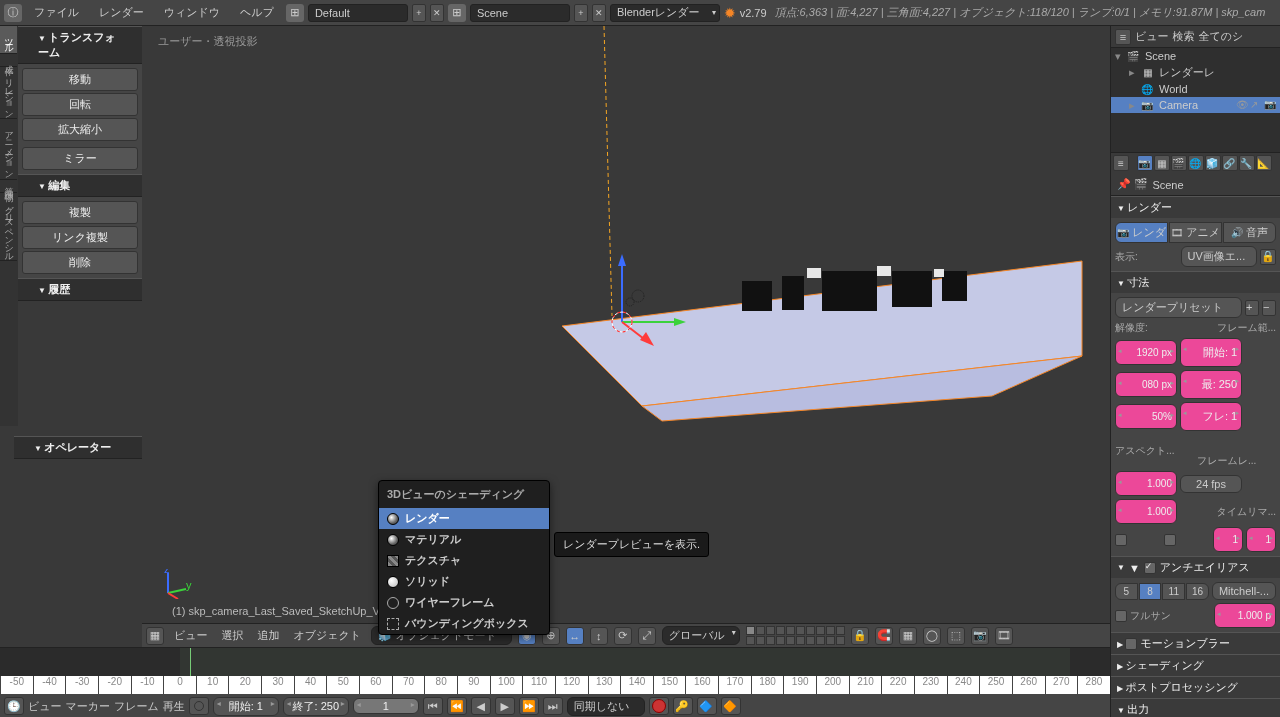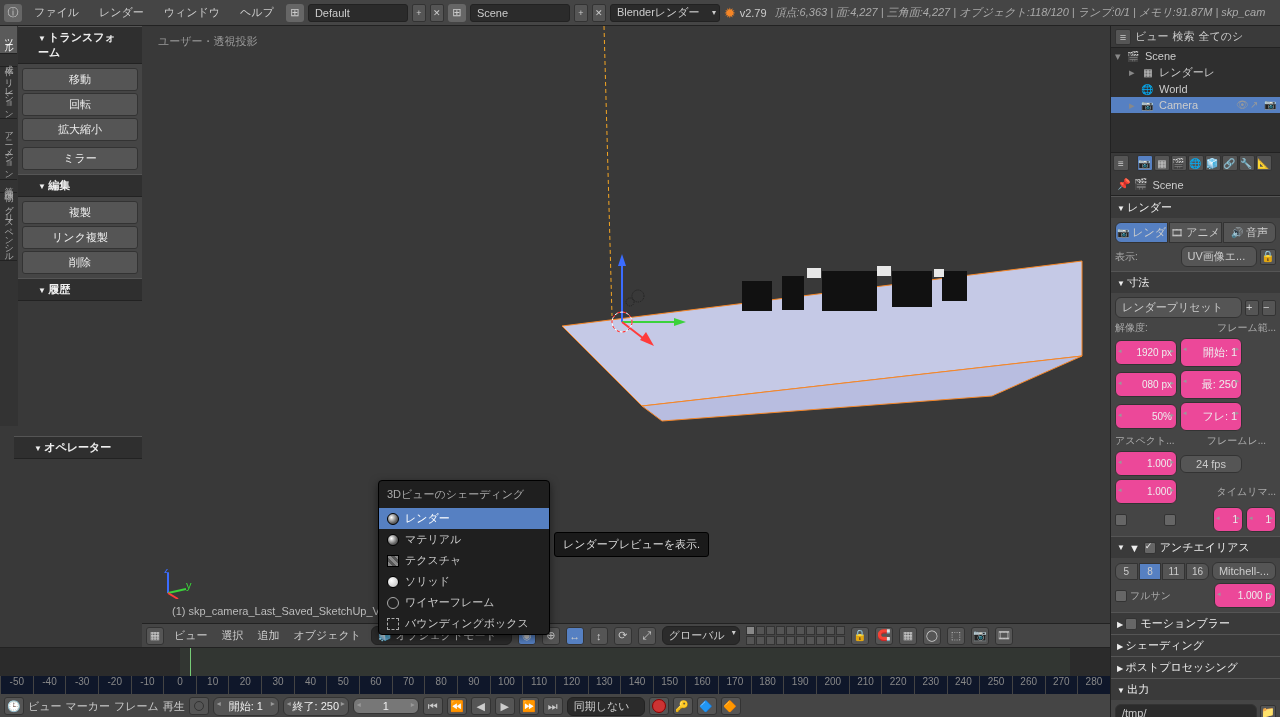--- a/index.html
+++ b/index.html
@@ -31,41 +31,41 @@
 
 .viewport { position:absolute; left:142px; top:26px; right:170px; bottom:70px; background:#393939; overflow:hidden; }
 .viewport-label { position:absolute; top:8px; left:16px; color:#999; font-size:11px; }
 .object-label { position:absolute; bottom:30px; left:30px; color:#bbb; }
 .axis-gizmo { position:absolute; bottom:48px; left:20px; width:30px; height:30px; }
 
 
 .scene3d { position:absolute; inset:0; }
 
 
-.popup { position:absolute; left:378px; top:480px; width:172px; background:#1f1f1f; border:1px solid #000; border-radius:4px; box-shadow:0 3px 8px rgba(0,0,0,.5); z-index:20; }
+.popup { position:absolute; left:378px; top:480px; width:172px; background:#1f1f1f; border:1px solid #000; border-radius:4px; box-shadow:0 3px 8px rgba(0,0,0,.5); z-index:20;font-weight:bold; }
 .popup-title { padding:6px 8px; color:#aaa; }
 .popup-item { display:flex; align-items:center; gap:6px; padding:3px 8px; cursor:pointer; }
 .popup-item.sel { background:#5680c2; color:#fff; }
 .popup-item .ball { width:12px; height:12px; border-radius:50%; background:radial-gradient(circle at 35% 35%, #fff, #666 60%, #333); border:1px solid #000; }
 .popup-item .tex { width:12px; height:12px; background:repeating-linear-gradient(45deg,#888 0 3px,#555 3px 6px); border:1px solid #000; }
 .popup-item .wire { width:12px; height:12px; border:1px solid #aaa; background:transparent; border-radius:50%; }
 .popup-item .box { width:12px; height:12px; border:1px dashed #aaa; }
 .tooltip { position:absolute; left:554px; top:532px; background:#1a1a1a; border:1px solid #000; border-radius:3px; padding:4px 8px; color:#ddd; z-index:21; white-space:nowrap; }
 
 
 .vp-header { position:absolute; left:0; bottom:0; right:0; height:24px; background:#454545; border-top:1px solid #222; display:flex; align-items:center; gap:6px; padding:0 4px; }
 .vp-header .menu { padding:0 4px; }
 .vp-header .dropdown { background:#2b2b2b; border:1px solid #222; border-radius:6px; padding:1px 14px 1px 6px; position:relative; }
 .vp-header .dropdown::after { content:"▾"; position:absolute; right:3px; font-size:8px; }
 .vp-header .iconbtn { width:18px; height:18px; background:#555; border:1px solid #333; border-radius:3px; display:flex; align-items:center; justify-content:center; }
 .vp-header .iconbtn.active { background:#5680c2; }
 
 
 .timeline { position:absolute; left:0; right:170px; bottom:0; height:70px; background:#454545; border-top:1px solid #222; }
-.timeline .ruler { position:relative; height:18px; background:#0f172a; display:flex; }
+.timeline .ruler { position:relative; height:18px; background:#ffffff; display:flex; }
 .timeline .ruler .tick { flex:1; text-align:center; color:#888; font-size:10px; border-left:1px solid #444;}
 .timeline .playhead-band { height:28px; background:#2b2b2b; position:relative; }
 .timeline .range-sel { position:absolute; left:180px; right:40px; top:0; bottom:0; background:rgba(120,160,120,.1); }
 .timeline .playhead { position:absolute; left:190px; top:0; bottom:0; width:1px; background:#7c7; }
 .timeline .tl-header { height:24px; display:flex; align-items:center; gap:4px; padding:0 4px; }
 .timeline .numfield { background:#555; border:1px solid #333; border-radius:6px; padding:1px 6px; min-width:66px; text-align:center; position:relative; color:#eee; }
 .timeline .numfield::before { content:"◂"; position:absolute; left:3px; font-size:8px; color:#999;}
 .timeline .numfield::after  { content:"▸"; position:absolute; right:3px; font-size:8px; color:#999;}
 .timeline .play { width:20px; height:18px; background:#555; border:1px solid #333; border-radius:3px; display:flex; align-items:center; justify-content:center; }
 .timeline .rec { width:14px; height:14px; border-radius:50%; background:#c33; border:1px solid #800;}
@@ -451,21 +451,21 @@
         <div class="row">
             <span class="num">080 px</span>
             <span class="num"><span>最:</span> <span>250</span></span>
           </div>
         <div class="row">
             <span class="num">50%</span>
             <span class="num"><span>フレ:</span> <span>1</span></span>
           </div>
         <div class="row">
             <span class="lbl">アスペクト...</span>
-            <span class="lbl" style="text-align:center;">フレームレ...</span>
+            <span class="lbl" style="text-align:left;margin-top:20px;">フレームレ...</span>
           </div>
         <div class="row">
             <span class="num">1.000</span>
             <span class="pill" style="min-width:62px;flex:0 0 62px;justify-content:center;">24 fps</span>
           </div>
         <div class="row">
             <span class="num">1.000</span>
             <span class="lbl" style="text-align:right;">タイムリマ...</span>
           </div>
         <div class="row">

